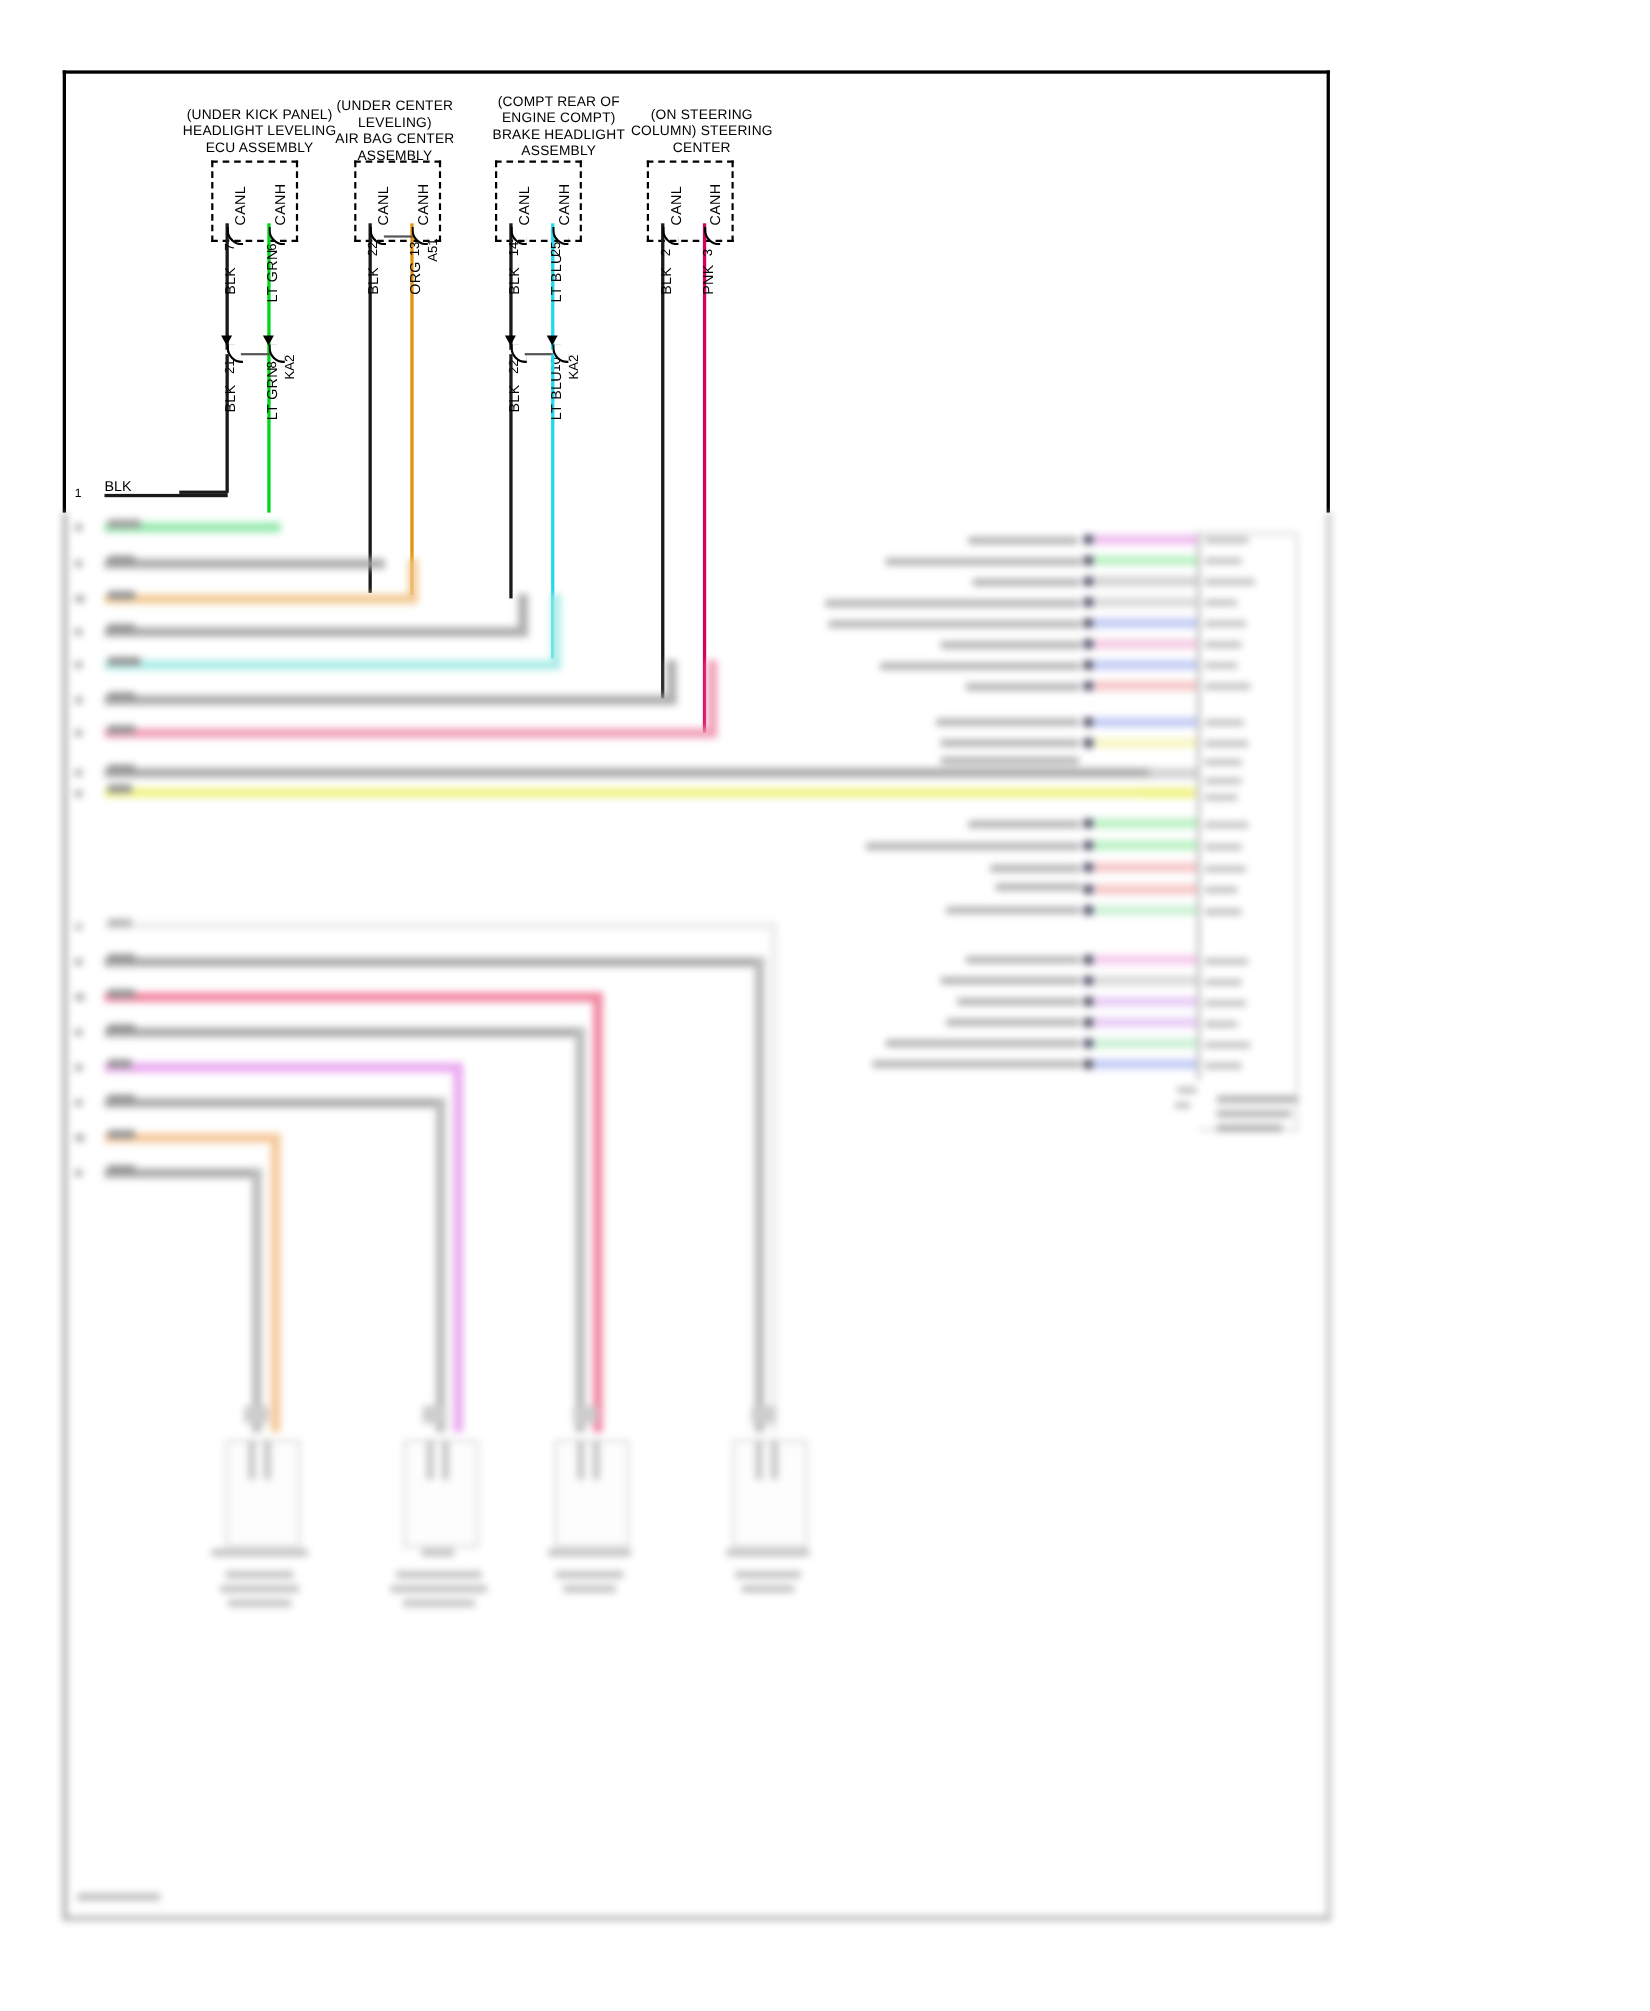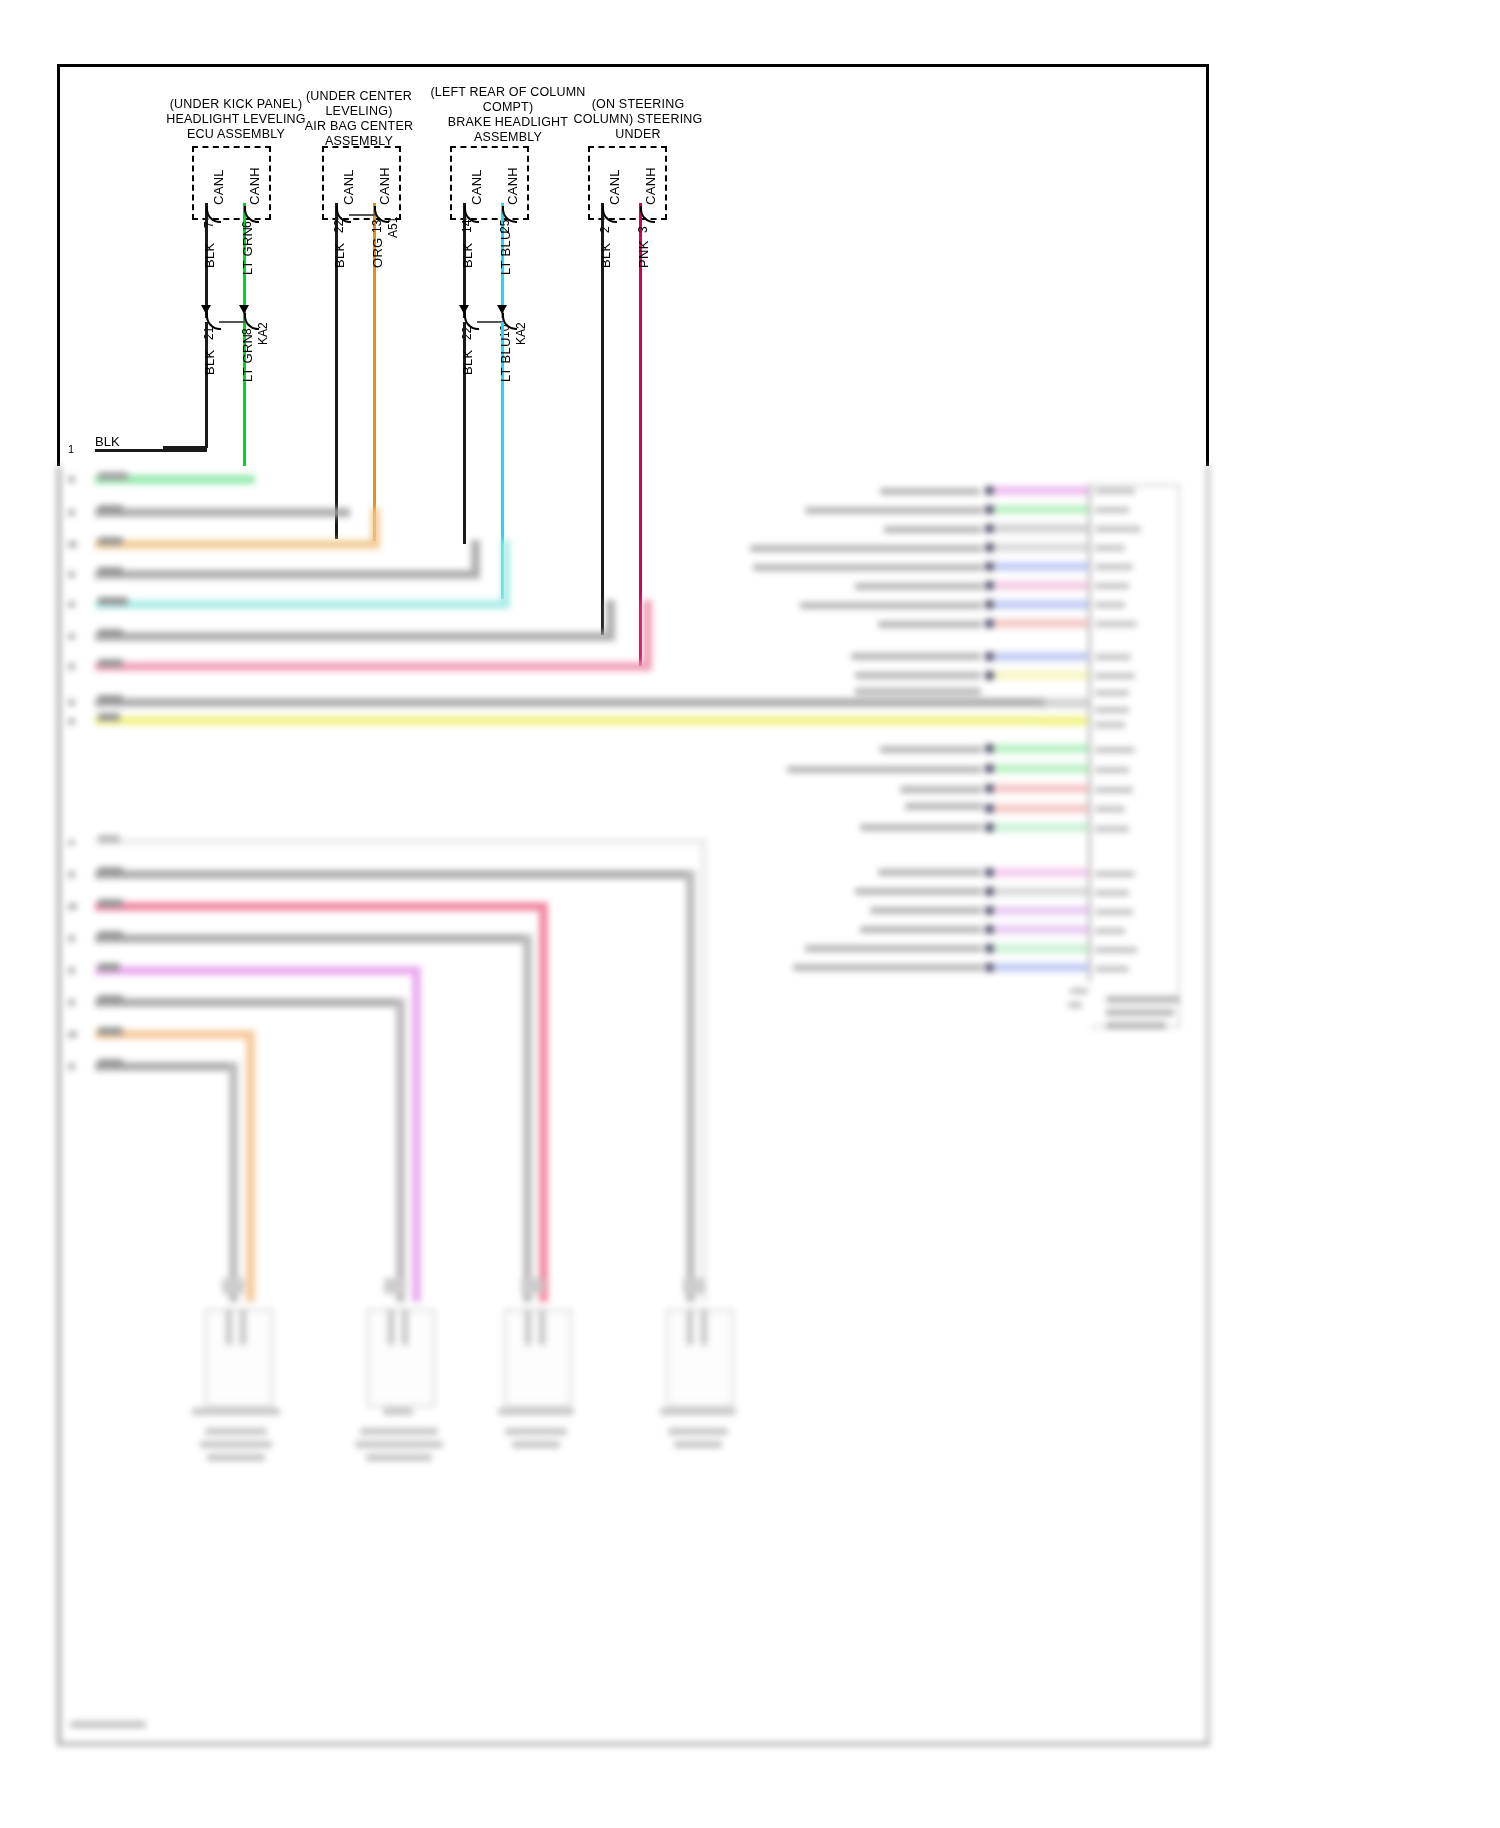--- a/index.html
+++ b/index.html
@@ -139,21 +139,21 @@
   <span class="pinnum" style="left:370px;top:233px;">13</span>
   <span class="spliceid" style="left:386px;top:238px;">A51</span>
   <div class="cmark" style="left:336px;top:206px;"></div>
   <div class="cmark" style="left:374px;top:206px;"></div>
   <div class="tp" style="left:349px;top:214px;width:26px;"></div>
 
   <span class="wcolor" style="left:332px;top:268px;">BLK</span>
   <span class="wcolor" style="left:370px;top:268px;">ORG</span>
 
   <div class="devtitle" style="left:428px;top:85px;width:160px;">
-    <div>(LEFT REAR OF COLUMN COMPT)</div>
+    <div>(COMPT REAR OF ENGINE COMPT)</div>
     <div>BRAKE HEADLIGHT</div>
     <div>ASSEMBLY</div>
   </div>
   <div class="devbox" style="left:450px;top:146px;width:75px;height:70px;"></div>
   <span class="pinname" style="left:469px;top:205px;">CANL</span>
   <span class="pinname" style="left:505px;top:205px;">CANH</span>
 
   <div class="wv" style="left:463px;top:203px;height:115px;background:#1a1a1a;"></div>
   <div class="wv" style="left:501px;top:203px;height:115px;background:#21d8ed;"></div>
 
@@ -174,21 +174,21 @@
   <span class="pinnum" style="left:498px;top:338px;">10</span>
   <span class="spliceid" style="left:514px;top:345px;">KA2</span>
 
   <div class="wv" style="left:463px;top:322px;height:222px;background:#1a1a1a;"></div>
   <div class="wv" style="left:501px;top:322px;height:277px;background:#21d8ed;"></div>
   <span class="wcolor" style="left:460px;top:375px;">BLK</span>
   <span class="wcolor" style="left:498px;top:382px;">LT BLU</span>
 
   <div class="devtitle" style="left:560px;top:97px;width:156px;">
     <div>(ON STEERING COLUMN) STEERING</div>
-    <div>UNDER</div>
+    <div>CENTER</div>
   </div>
   <div class="devbox" style="left:588px;top:146px;width:75px;height:70px;"></div>
   <span class="pinname" style="left:607px;top:205px;">CANL</span>
   <span class="pinname" style="left:643px;top:205px;">CANH</span>
 
   <div class="wv" style="left:601px;top:203px;height:432px;background:#1a1a1a;"></div>
   <div class="wv" style="left:639px;top:203px;height:463px;background:#d6005c;"></div>
 
   <span class="pinnum" style="left:598px;top:233px;">2</span>
   <span class="pinnum" style="left:636px;top:233px;">3</span>

